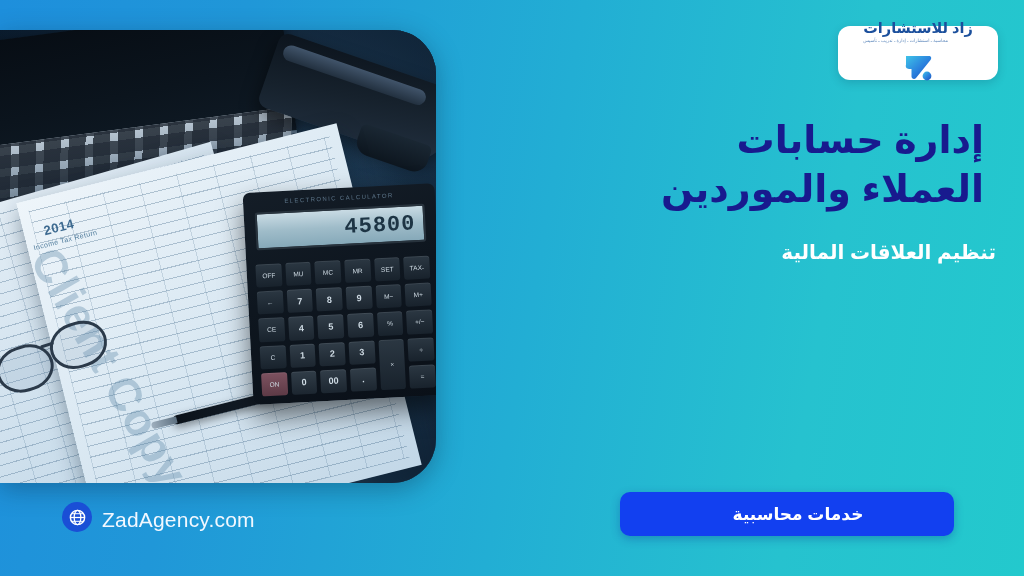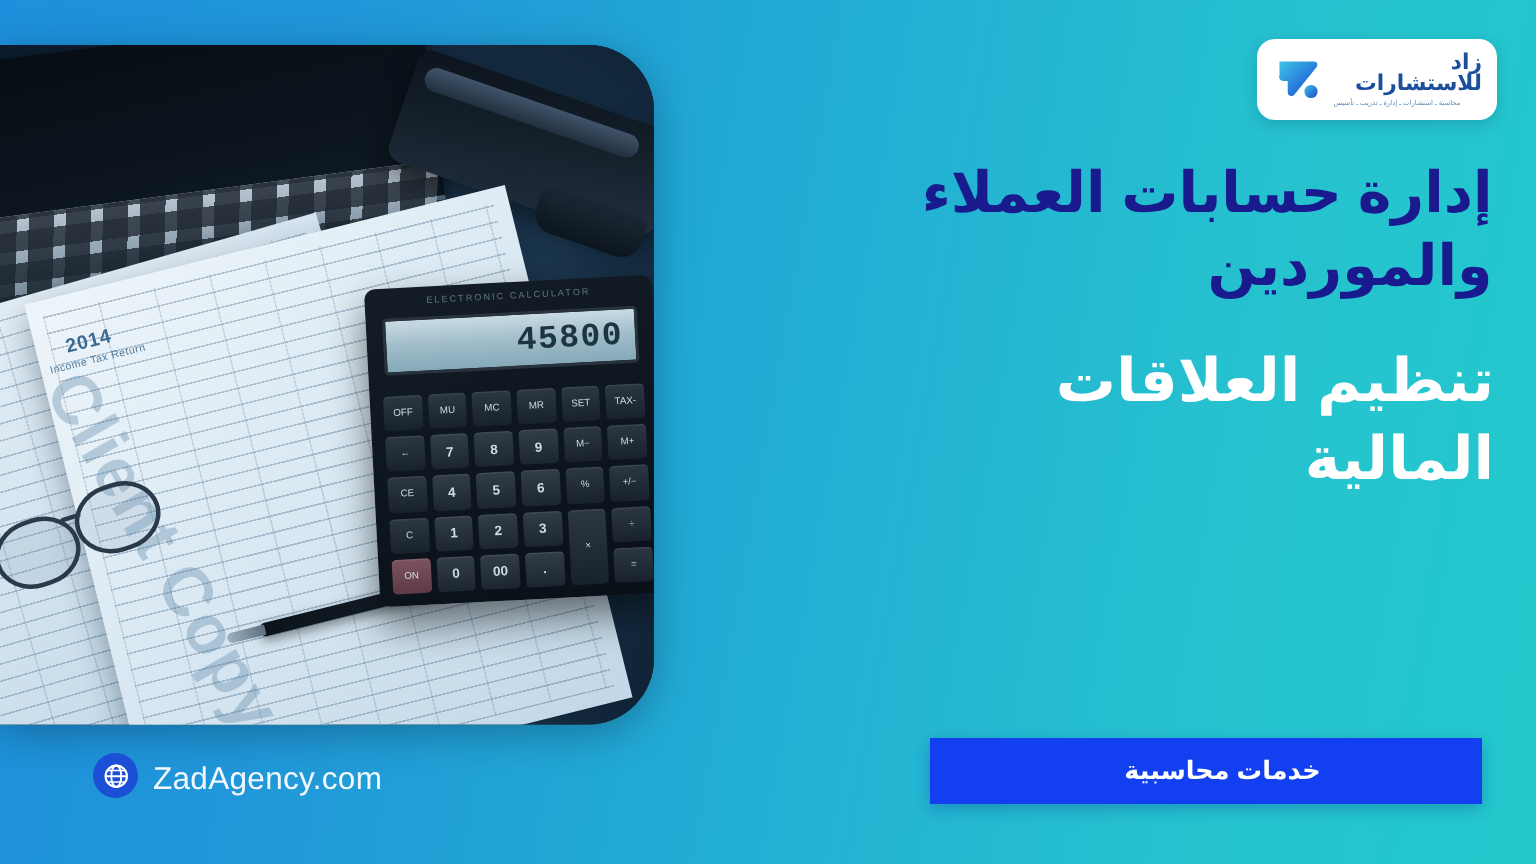--- a/index.html
+++ b/index.html
@@ -139,45 +139,45 @@
   .key.on{background:linear-gradient(180deg,#7d5260 0%,#5d3a46 100%);}
   .key.num{background:linear-gradient(180deg,#313d48 0%,#1c2630 100%);font-size:9px;font-weight:bold;}
   .key.wide{grid-row:span 2;}
 
   
   .logo{
     position:absolute;right:26px;top:26px;
     width:160px;height:54px;background:#ffffff;border-radius:12px;
     display:flex;align-items:center;justify-content:center;gap:7px;
     box-shadow:0 3px 10px rgba(0,40,70,.18);
-    direction:rtl;padding:0 10px;box-sizing:border-box;
+    direction:rtl;padding:0 10px;box-sizing:border-box;flex-direction:column;
   }
   .logo-text{display:flex;flex-direction:column;align-items:flex-end;line-height:1;}
   .logo-name{font-size:14.5px;font-weight:bold;color:#1b4f9c;letter-spacing:-.2px;}
   .logo-tag{font-size:4.6px;color:#5d87bb;margin-top:3px;letter-spacing:.2px;white-space:nowrap;}
   .logo-mark{width:34px;height:34px;flex:none;}
 
   
   .content{
     position:absolute;right:28px;top:104px;width:400px;
     direction:rtl;text-align:right;
   }
   .headline{
     font-size:38px;line-height:1.28;font-weight:bold;color:#181a8e;
-    margin:1px;letter-spacing:-.4px;
+    margin:12px;letter-spacing:-.4px;
   }
   .subline{
-    font-size:40px;line-height:1.3;font-weight:bold;color:#ffffff;
+    font-size:20px;line-height:1.3;font-weight:bold;color:#ffffff;
     margin:26px 0 0 0;letter-spacing:-.3px;
   }
 
   
   .cta{
-    position:absolute;left:620px;top:492px;width:368px;height:44px;
-    background:#1240f0;border-radius:0;border:none;
+    position:absolute;left:620px;top:492px;width:334px;height:44px;
+    background:#1240f0;border-radius:10px;border:none;
     color:#ffffff;font-size:17px;font-weight:bold;
     display:flex;align-items:center;justify-content:center;
     direction:rtl;cursor:pointer;
     font-family:"Liberation Sans","DejaVu Sans",sans-serif;
     box-shadow:0 3px 10px rgba(10,40,140,.3);
     padding-left:28px;
   }
 
   
   .site{

